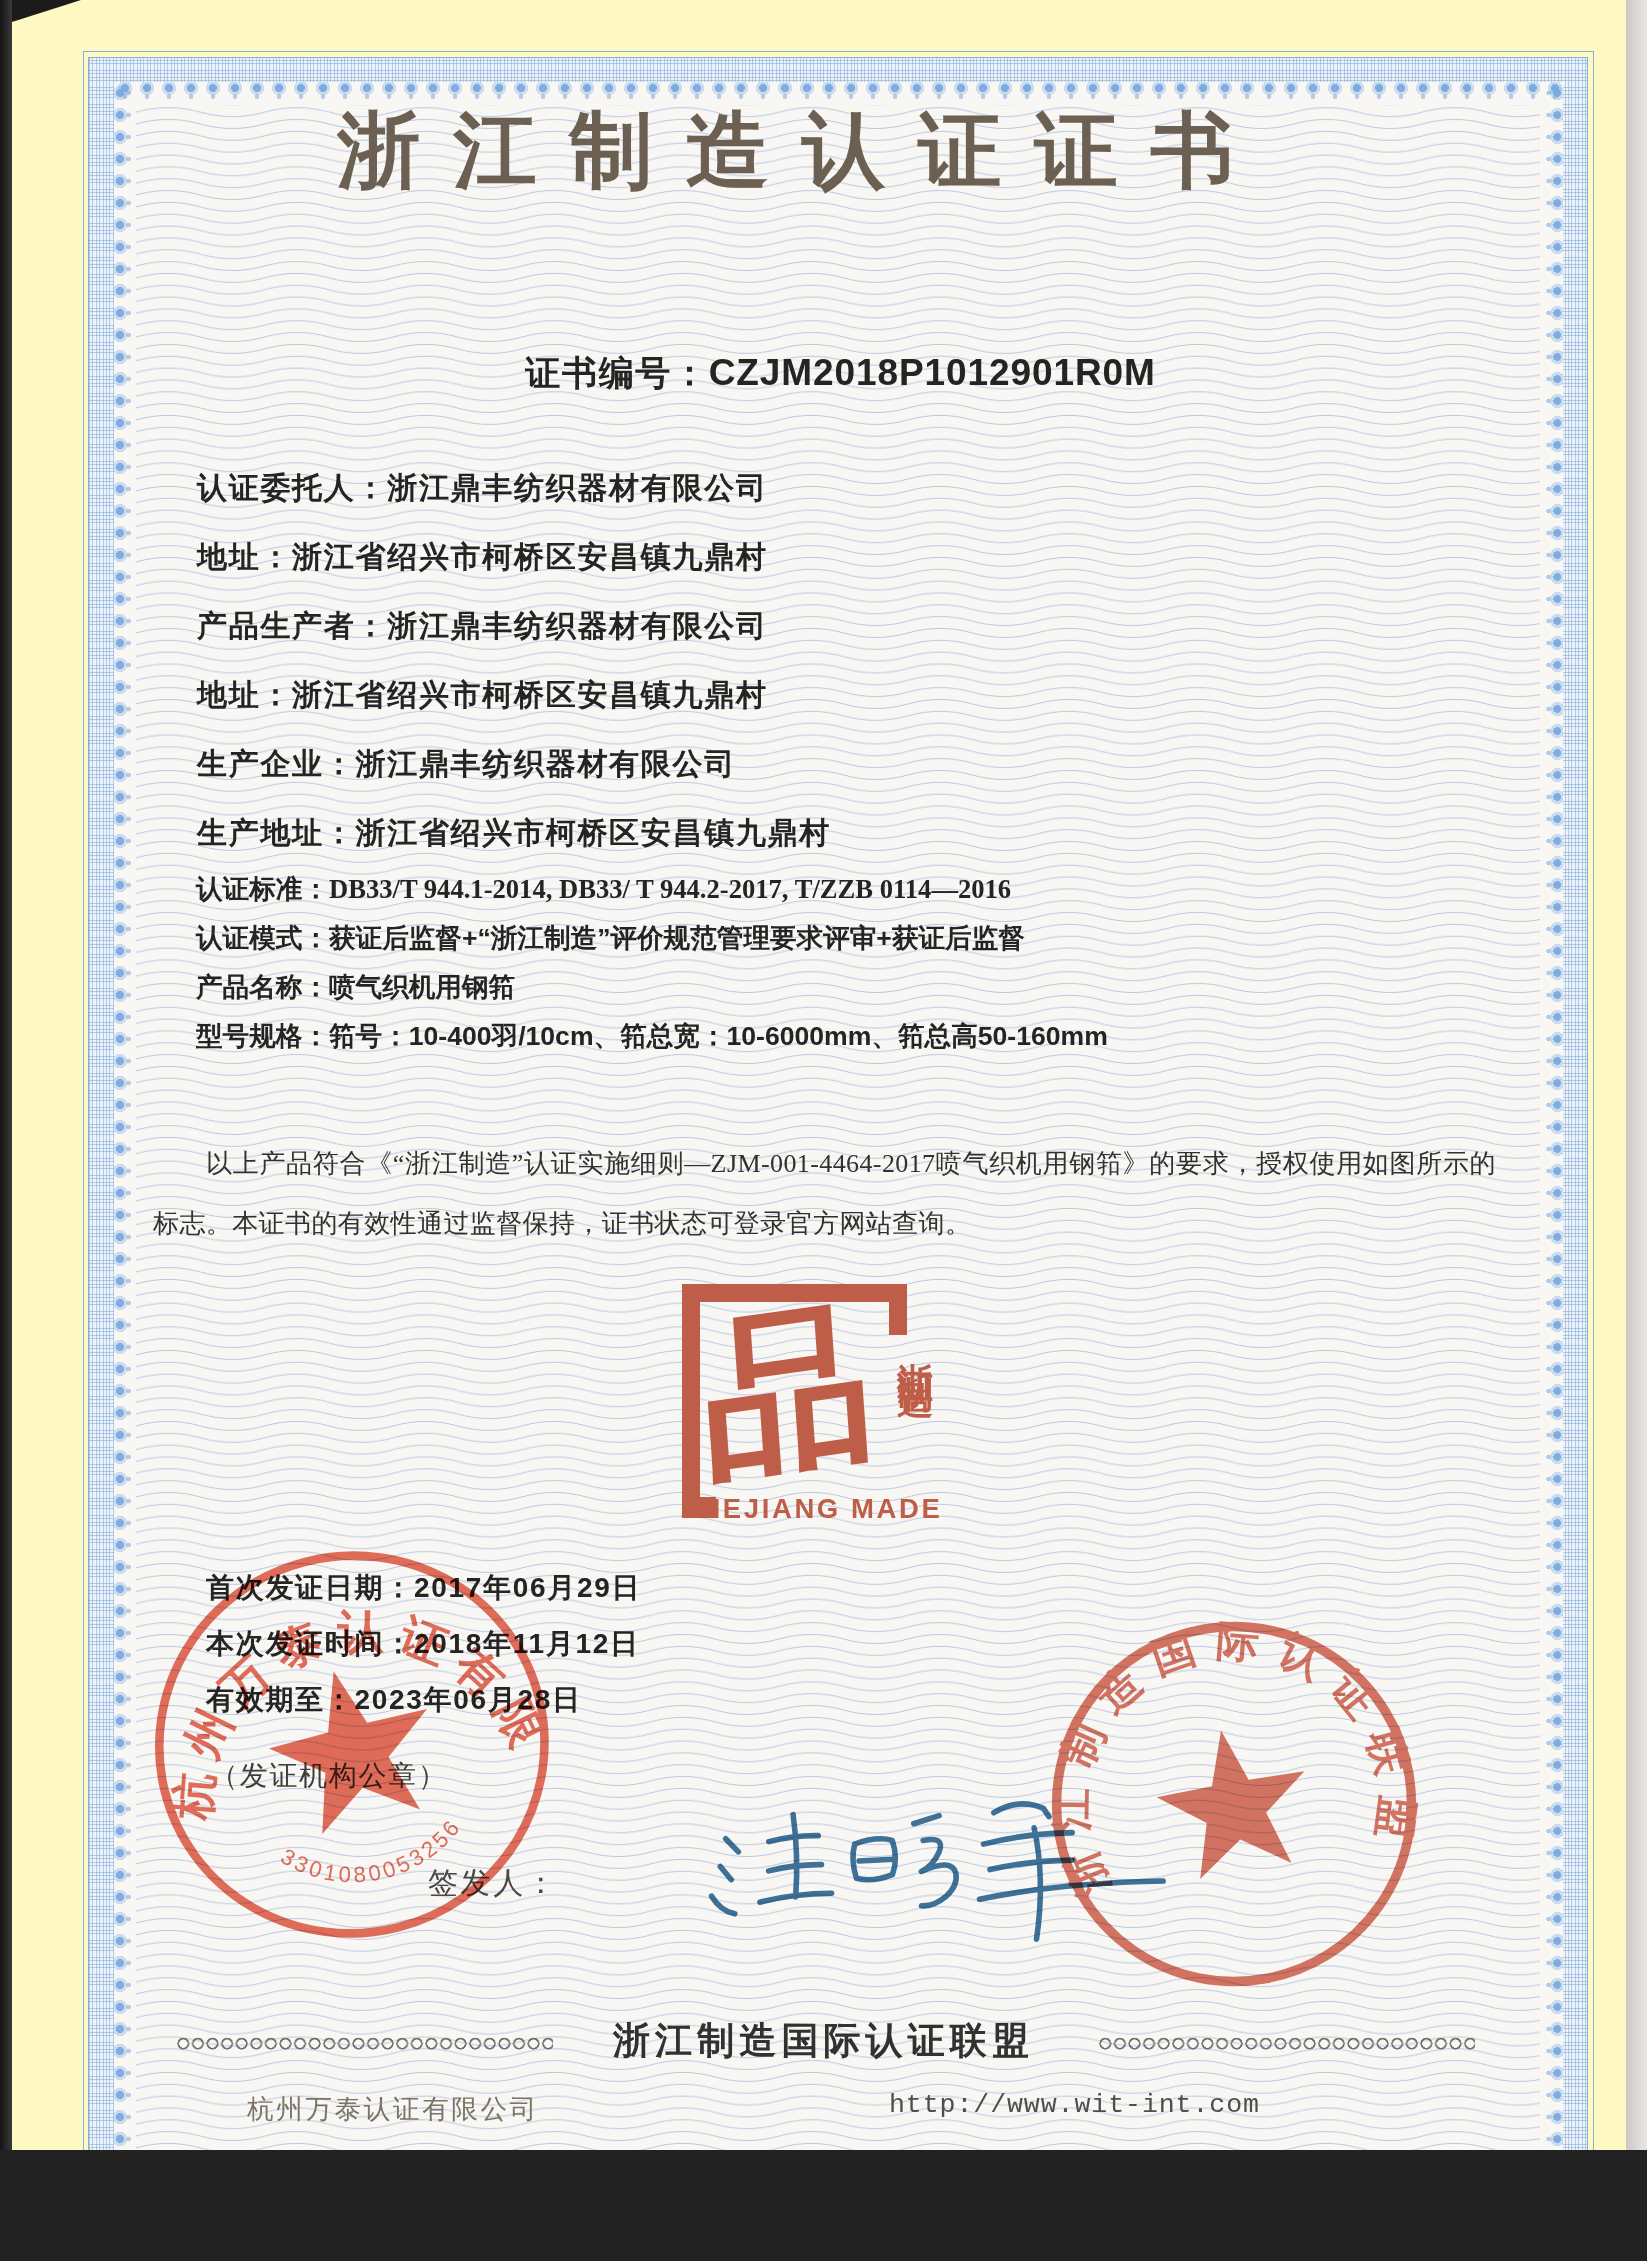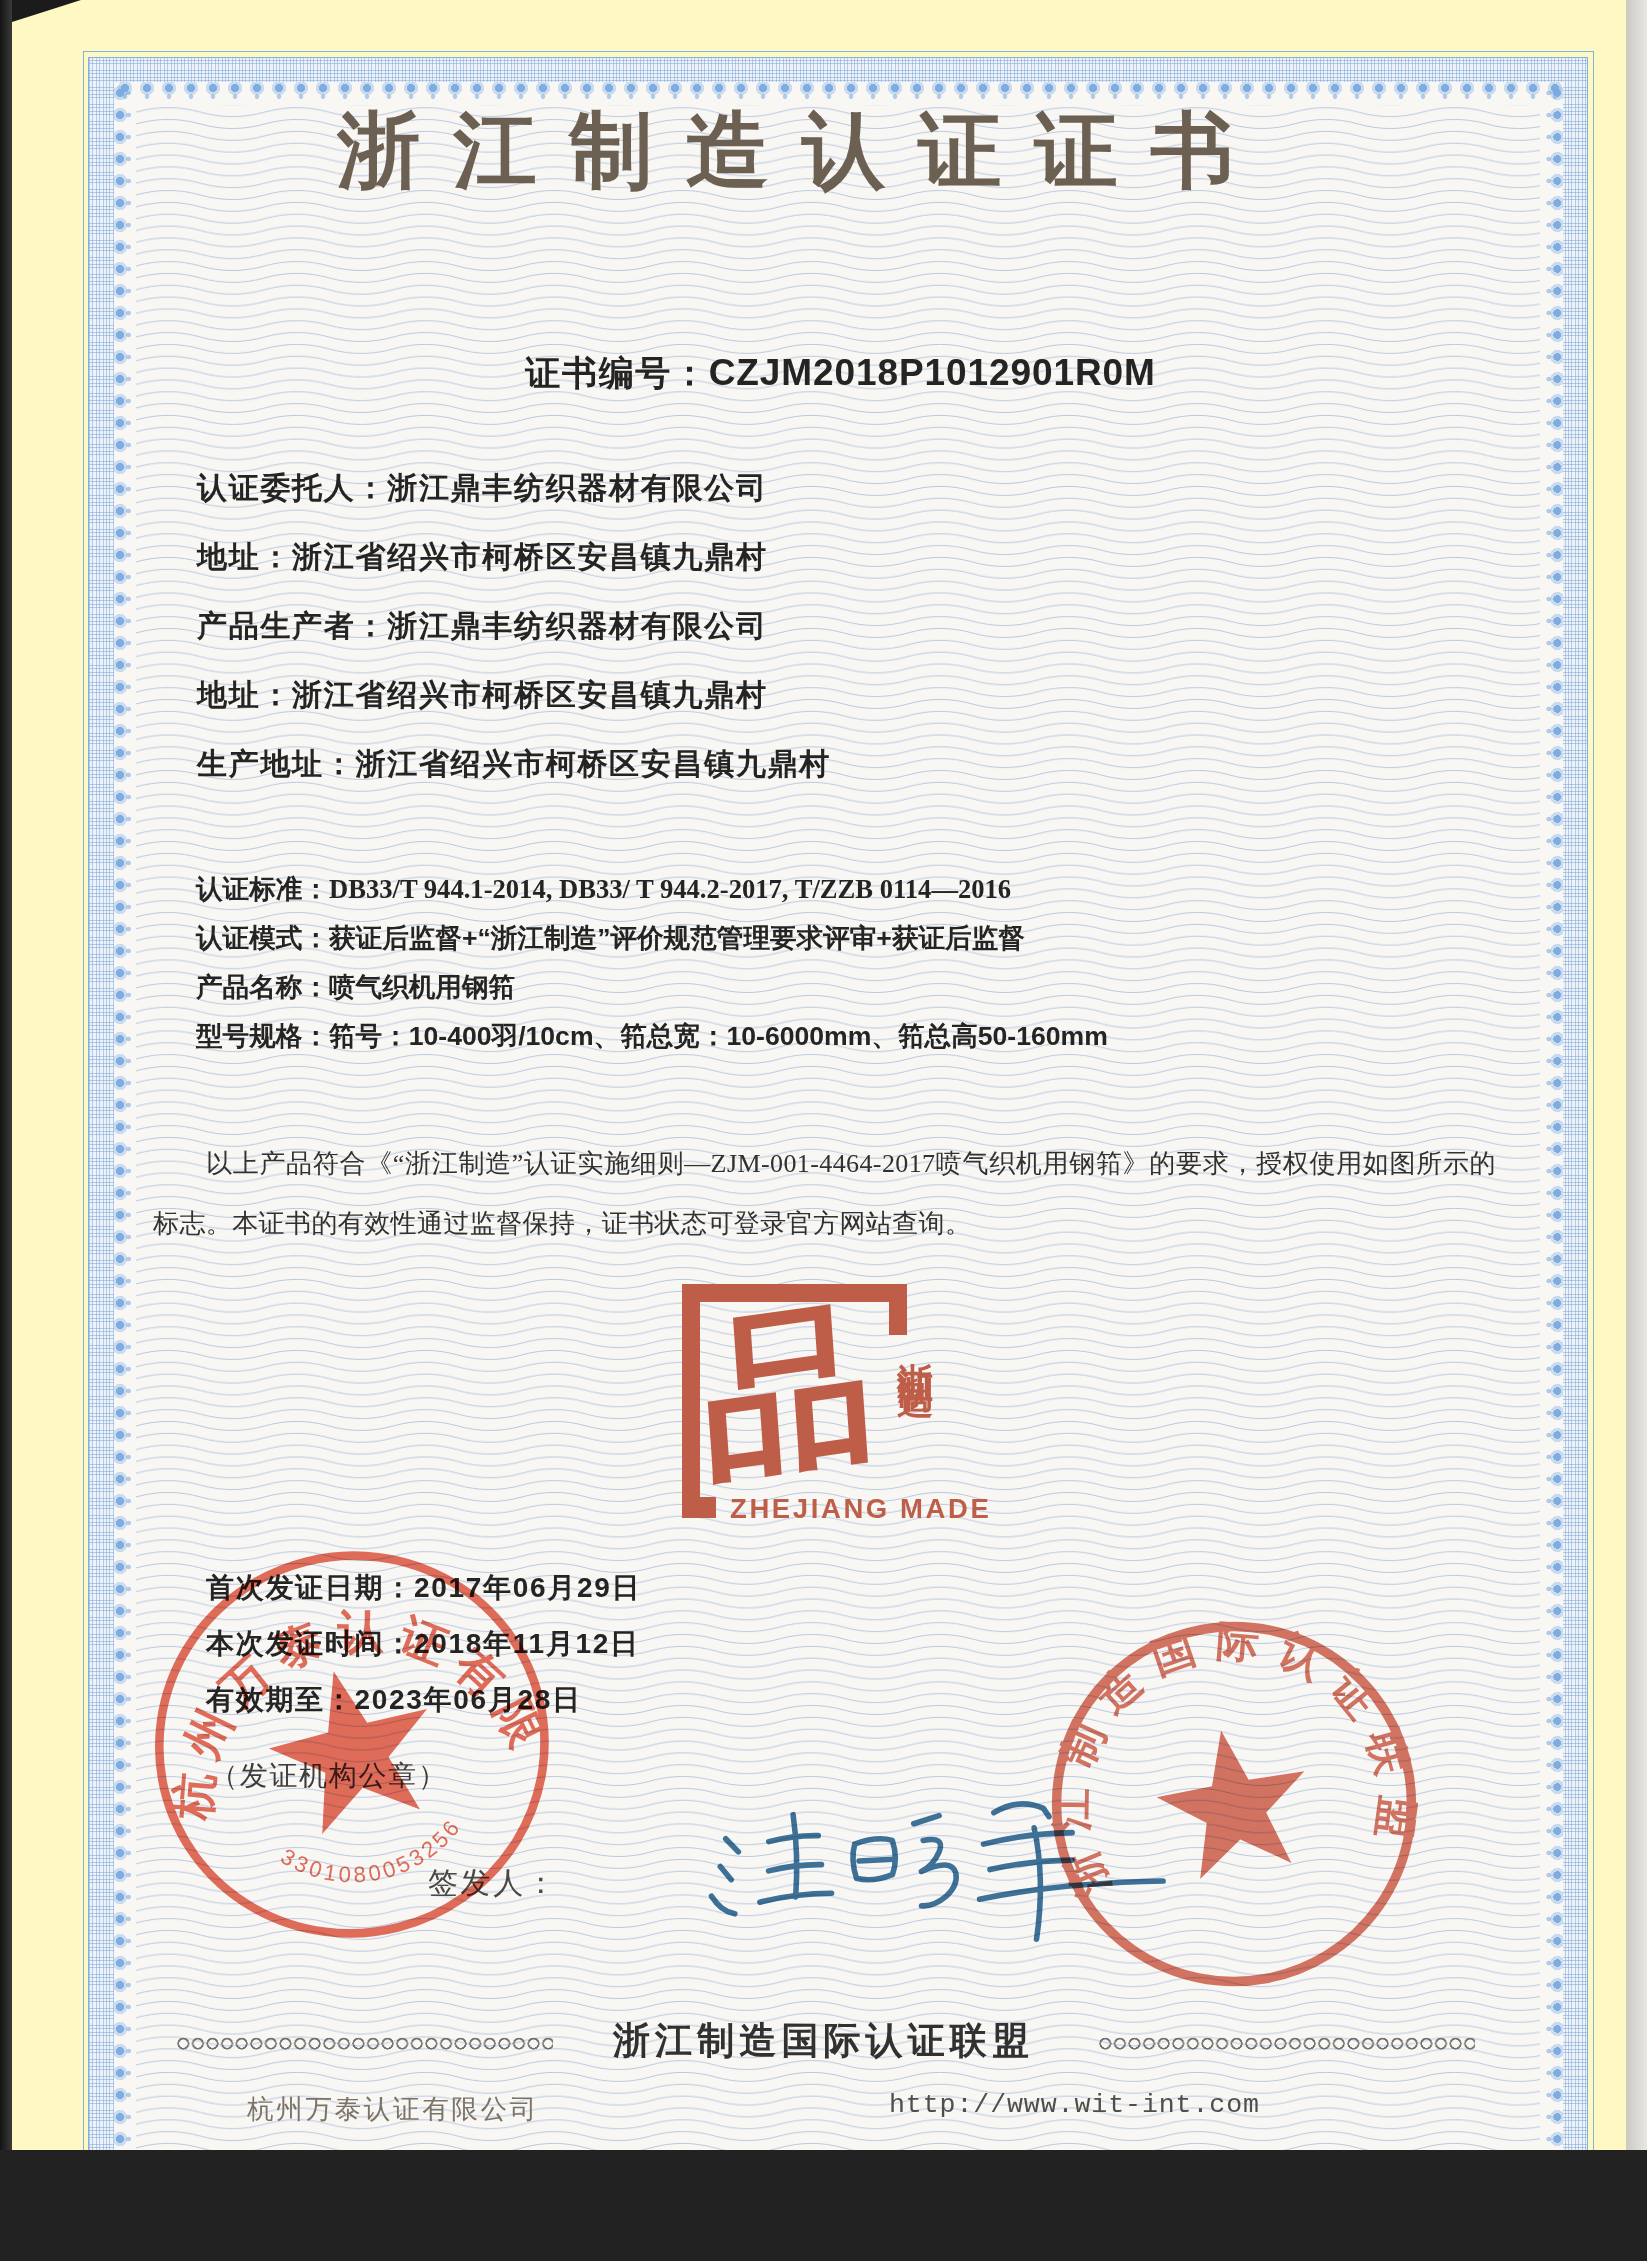--- a/index.html
+++ b/index.html
@@ -49,21 +49,21 @@
   .specs .serifval{font-family:"Liberation Serif","DejaVu Serif",serif;font-weight:600;}
   .para{position:absolute;left:153px;top:1134px;width:1343px;font-family:"Liberation Serif","DejaVu Serif",serif;
         font-size:26px;line-height:60px;text-indent:53px;text-align:justify;letter-spacing:0.4px;color:#33312e;}
   
   .logo-bar{position:absolute;background:#bf5e48;}
   .logo-mark{position:absolute;left:686px;top:1291px;width:202px;height:202px;
              font-family:"Liberation Serif","DejaVu Serif",serif;font-weight:bold;font-size:172px;line-height:202px;
              text-align:center;color:#bf5e48;transform:rotate(-8deg) skewX(-4deg);}
   .logo-zh{position:absolute;left:890px;top:1333px;height:172px;writing-mode:vertical-rl;
            font-size:36px;font-weight:bold;letter-spacing:6.9px;color:#bf5e48;}
-  .logo-en{position:absolute;left:730px;top:1493px;font-size:27.5px;font-weight:bold;letter-spacing:2.6px;color:#bf5e48;}
+  .logo-en{position:absolute;left:681px;top:1493px;font-size:27.5px;font-weight:bold;letter-spacing:2.6px;color:#bf5e48;}
   .dates{position:absolute;left:206px;top:1560px;font-size:28px;font-weight:bold;letter-spacing:1.7px;line-height:56px;color:#262422;}
   .sealnote{position:absolute;left:210px;top:1757px;font-size:28px;letter-spacing:1.7px;color:#3f3d3a;}
   .issuer{position:absolute;left:428px;top:1863px;font-size:30px;letter-spacing:2.6px;color:#4a4845;}
   
   svg.stamp{position:absolute;mix-blend-mode:multiply;}
   .stamp-left{left:151px;top:1549px;transform:rotate(-14deg);}
   .stamp-right{left:1048px;top:1618px;transform:rotate(-10deg);}
   svg.sig{position:absolute;left:695px;top:1783px;transform:rotate(-3deg);mix-blend-mode:multiply;}
   
   .band-title{position:absolute;left:137px;top:2016px;width:1373px;text-align:center;
@@ -106,20 +106,21 @@
   <div class="title">浙江制造认证证书</div>
   <div class="certno">
     <span class="lab">证书编号：</span><span class="num">CZJM2018P1012901R0M</span>
   </div>
 
   <div class="fields">
     <div>认证委托人：浙江鼎丰纺织器材有限公司</div>
     <div>地址：浙江省绍兴市柯桥区安昌镇九鼎村</div>
     <div>产品生产者：浙江鼎丰纺织器材有限公司</div>
     <div>地址：浙江省绍兴市柯桥区安昌镇九鼎村</div>
+    <div>生产企业：浙江鼎丰纺织器材有限公司</div>
     <div>生产地址：浙江省绍兴市柯桥区安昌镇九鼎村</div>
   </div>
 
   <div class="specs">
     <div>
       <span class="lab">认证标准：</span><span class="serifval">DB33/T 944.1-2014, DB33/ T 944.2-2017, T/ZZB 0114—2016</span>
     </div>
     <div>
       <span class="lab">认证模式：</span><span class="val">获证后监督+“浙江制造”评价规范管理要求评审+获证后监督</span>
     </div>

